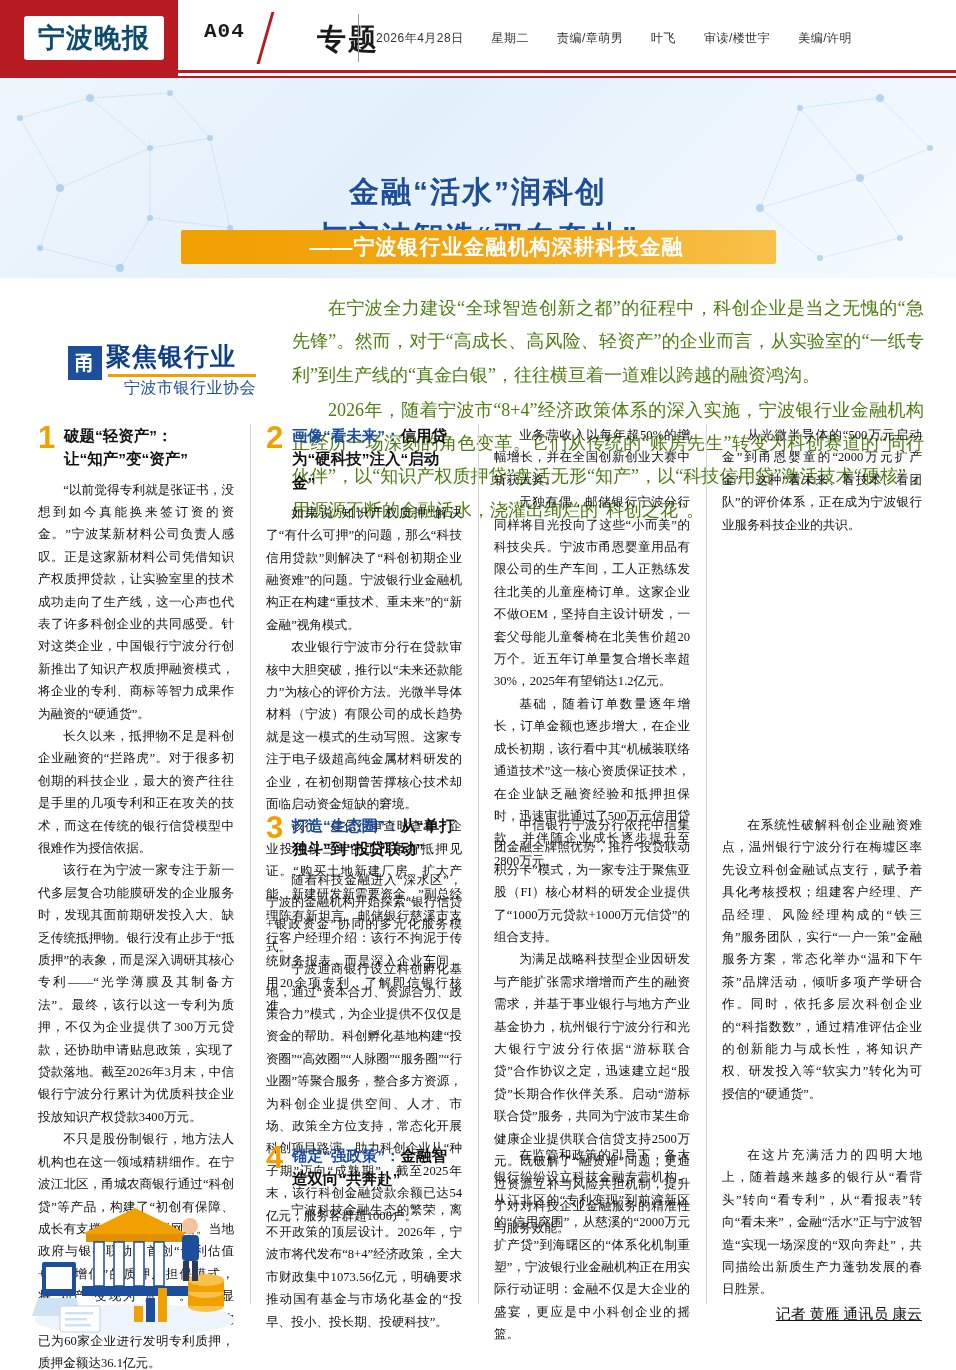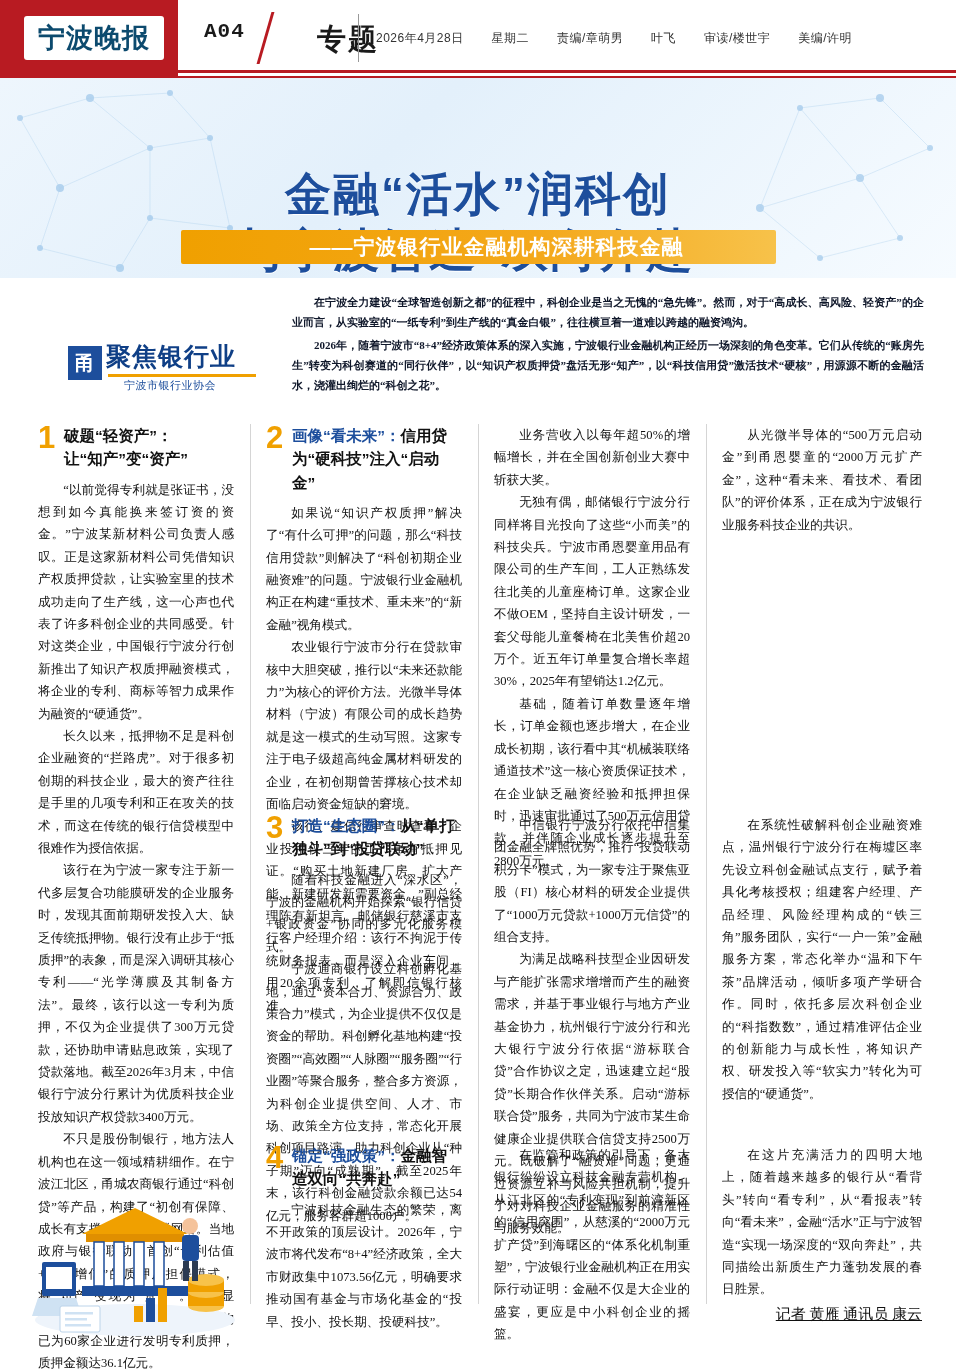--- a/index.html
+++ b/index.html
@@ -83,45 +83,45 @@
   .hero-net {
     position:absolute; inset:0;
     opacity:0.5;
   }
   .headline-wrap {
     position:absolute; left:0; top:88px; width:956px; text-align:center;
   }
   .headline1, .headline2 {
     font-family:"Liberation Sans", sans-serif;
     font-weight:bold;
-    font-size:46px;
+    font-size:30px;
     letter-spacing:2px;
     color:#1d4e9c;
     line-height:1.22;
     text-shadow:0 1px 0 #fff;
+    margin-top:8px;
   }
   .subhead {
     position:absolute; left:181px; top:230px;
     width:595px; height:34px;
     background:linear-gradient(90deg,#f0a000 0%, #f4a81b 60%, #f7c24a 100%);
     border-radius:2px;
     color:#ffffff;
     font-family:"Liberation Sans", sans-serif;
     font-weight:bold;
     font-size:21px;
     letter-spacing:1px;
     display:flex; align-items:center; justify-content:center;padding-left:36px;
   }
 
   
   .intro {
     position:absolute; left:292px; top:292px; width:632px;
-    font-size:11px; line-height:1.85; color:#0f172a;
+    font-size:18px; line-height:1.85; color:#4d7c0f;
     text-align:justify;
-    font-weight:bold;
   }
   .intro p { margin:0 0 2px 0; text-indent:2em; }
 
   
   .focus-badge {
     position:absolute; left:68px; top:340px; width:190px; height:58px;
   }
   .fb-sq {
     position:absolute; left:0; top:6px; width:34px; height:34px;
     background:#1d4e9c; color:#fff;
@@ -134,21 +134,21 @@
     font-family:"Liberation Sans", sans-serif;
     font-weight:bold; font-size:25px; color:#0f3f86;
     letter-spacing:1px;
   }
   .fb-under {
     position:absolute; left:40px; top:34px; width:148px; height:3px;
     background:#f0a000;
   }
   .fb-sub {
     position:absolute; left:56px; top:38px;
-    font-size:11px; color:#1d4e9c;
+    font-size:16px; color:#1d4e9c;
     font-family:"Liberation Sans", sans-serif;
     letter-spacing:0.5px;
   }
 
   
   .colarea { position:absolute; left:38px; top:424px; width:886px; }
 
   .secthead { position:relative; margin-bottom:8px; }
   .secnum {
     position:absolute; left:0; top:-4px;

